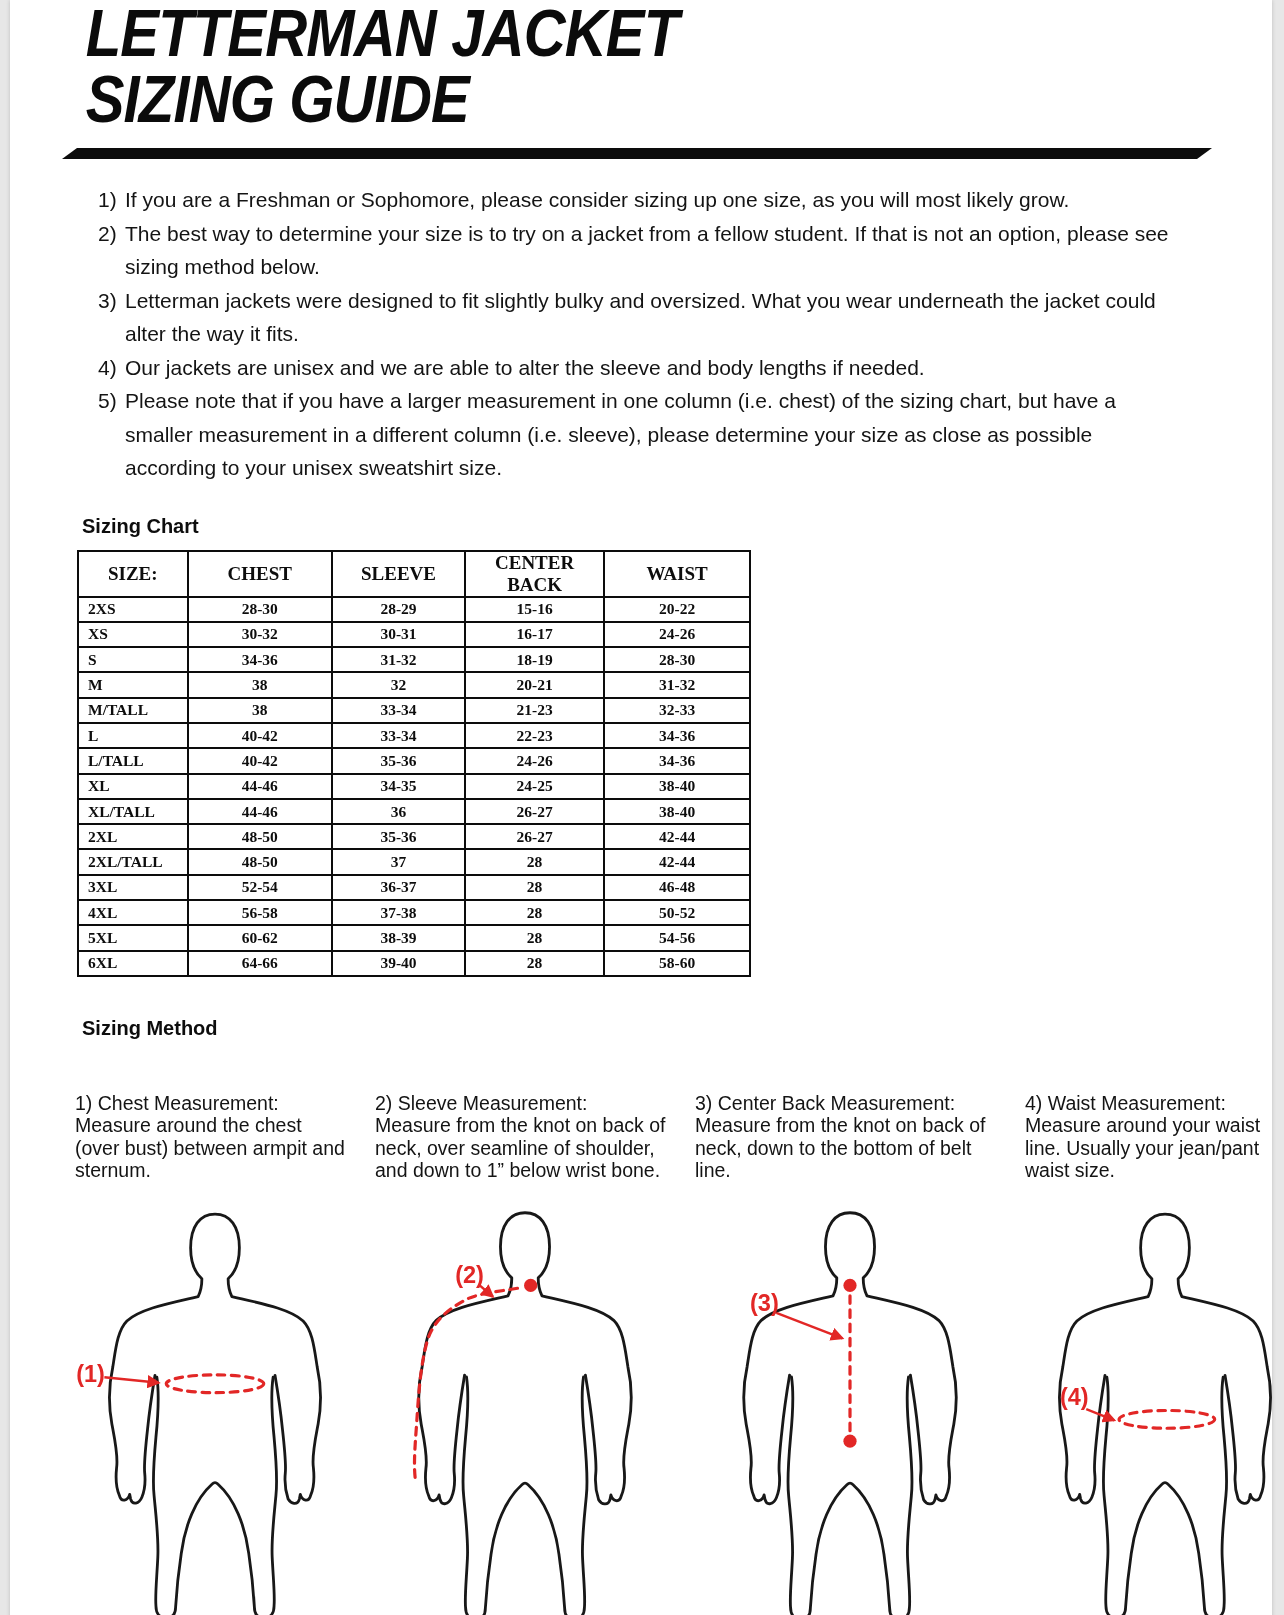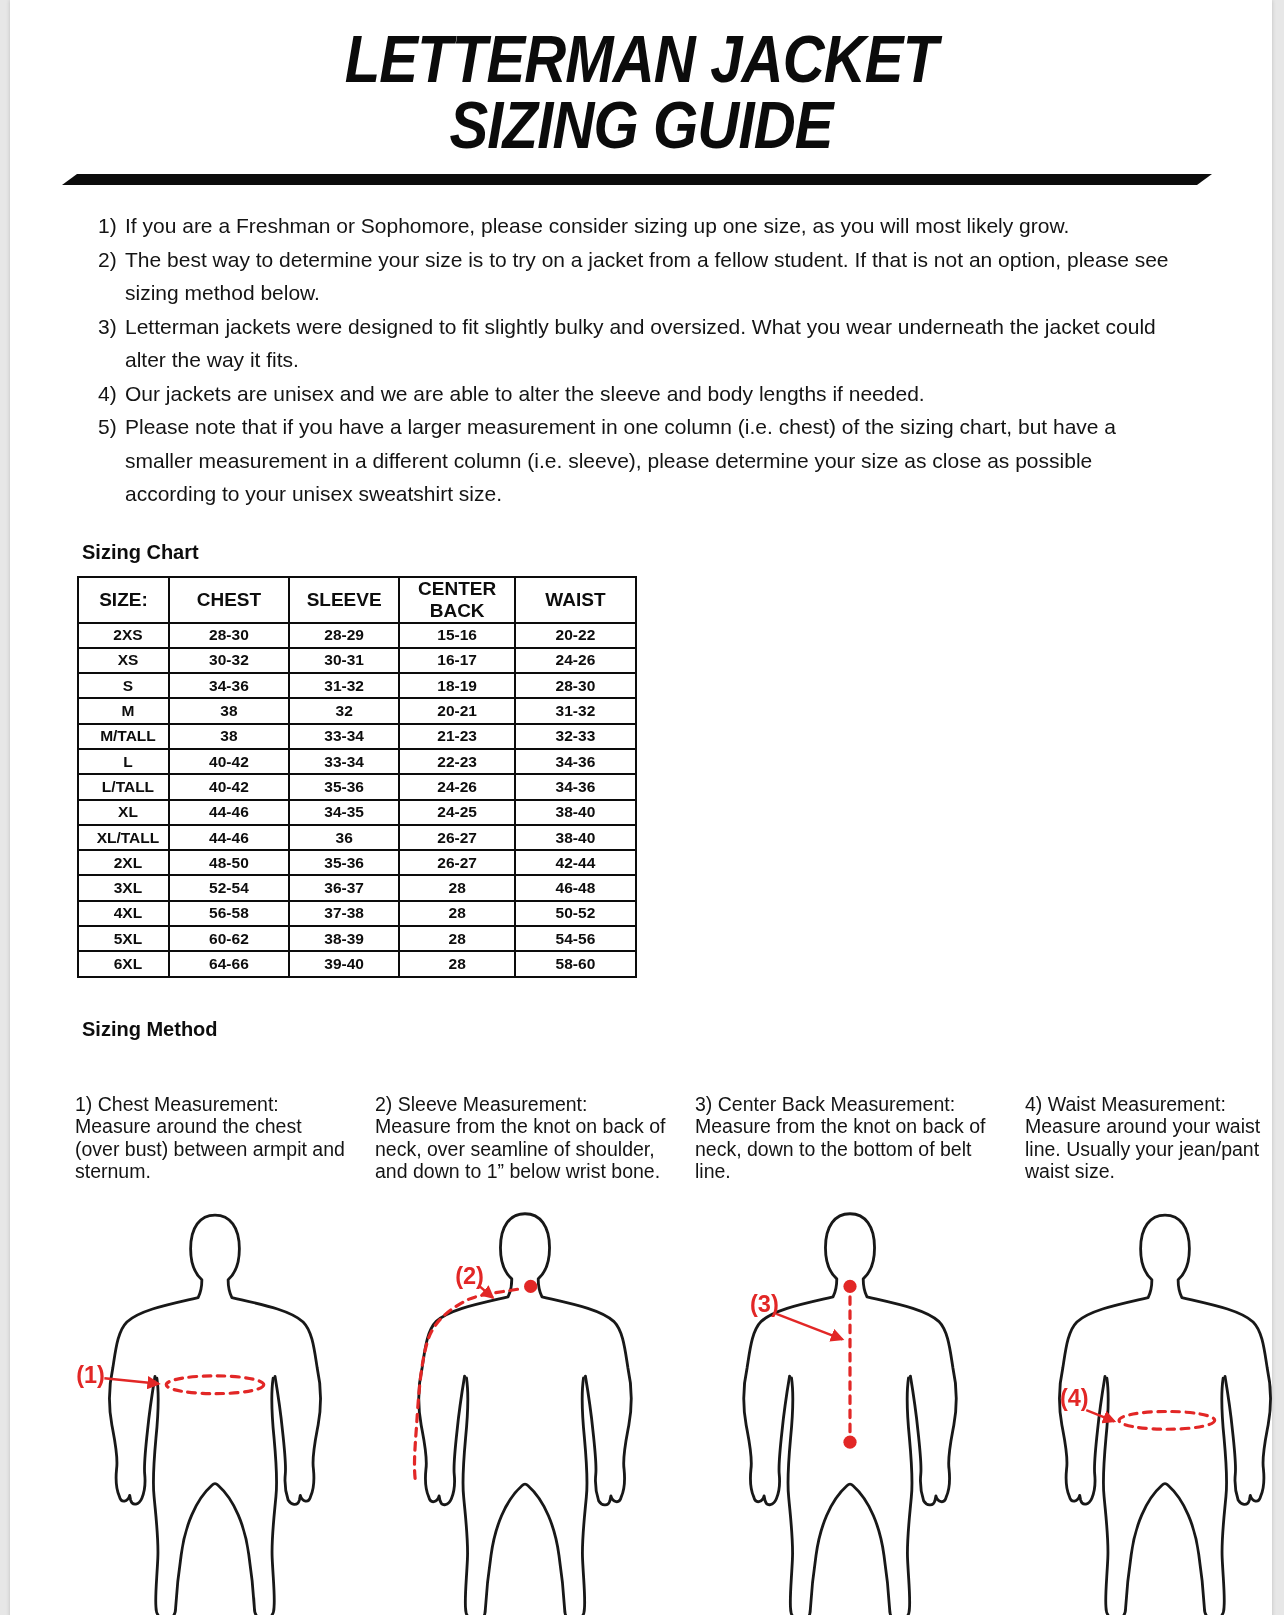--- a/index.html
+++ b/index.html
@@ -7,47 +7,48 @@
     background:#e7e7e7;
     font-family:"Liberation Sans", sans-serif;
     color:#141414;
     -webkit-font-smoothing:antialiased;
   }
   .page {
     width:1262px; margin:0 12px 0 10px; background:#ffffff;
     min-height:1615px; overflow:hidden; box-shadow:0 0 4px rgba(0,0,0,.18);
   }
   
-  .title-wrap { text-align:center; padding-top:26px; }
+  .title-wrap { text-align:left; }
   .title-line {
     font-style:italic; font-weight:bold; font-size:66px; line-height:66px;
     letter-spacing:-1px; color:#0b0b0b; transform:scaleX(.88);
     white-space:nowrap;
   }
   .divider {
     height:11px; background:#0c0c0c; margin:16px 60px 0 52px;
     clip-path:polygon(15px 0, 100% 0, calc(100% - 15px) 100%, 0 100%);
   }
   
   .notes { margin:24px 0 0 88px; width:1085px; }
   .note-item { display:flex; font-size:21px; line-height:33.5px; }
   .note-num { width:27px; flex:0 0 27px; }
   .note-text { flex:1; }
   
   .section-heading { font-size:20px; font-weight:bold; margin:30px 0 0 72px; color:#0d0d0d; }
   table.size-chart {
-    border-collapse:collapse; margin:12px 0 0 67px; width:560px;
+    border-collapse:collapse; margin:12px 0 0 67px; width:674px;
     table-layout:fixed;
+    font-family:Liberation Serif, serif;
   }
   table.size-chart th, table.size-chart td {
     border:2px solid #0c0c0c; padding:0; font-weight:bold; color:#0d0d0d;
   }
   table.size-chart th { font-size:19px; height:29px; text-align:center; }
   table.size-chart td { font-size:15.5px; height:23.3px; text-align:center; }
-  table.size-chart td:first-child { text-align:center; padding-left:9px; }
+  table.size-chart td:first-child { text-align:left; padding-left:9px; }
   col.c-size{width:16.3%} col.c-chest{width:21.5%} col.c-sleeve{width:19.8%}
   col.c-back{width:20.7%} col.c-waist{width:21.7%}
   
   .method-head { margin-top:40px; }
   .method-grid {
     display:grid; grid-template-columns:300px 320px 330px 300px;
     padding-left:55px; margin-top:12px;
   }
   .method-col { padding:0 18px 0 10px;margin-top:40px; }
   .method-label, .method-text { font-size:19.5px; line-height:22.5px; }
@@ -180,20 +181,27 @@
           <td>44-46</td>
           <td>36</td>
           <td>26-27</td>
           <td>38-40</td>
         </tr>
         <tr>
           <td>2XL</td>
           <td>48-50</td>
           <td>35-36</td>
           <td>26-27</td>
+          <td>42-44</td>
+        </tr>
+        <tr>
+          <td>2XL/TALL</td>
+          <td>48-50</td>
+          <td>37</td>
+          <td>28</td>
           <td>42-44</td>
         </tr>
         <tr>
           <td>3XL</td>
           <td>52-54</td>
           <td>36-37</td>
           <td>28</td>
           <td>46-48</td>
         </tr>
         <tr>

